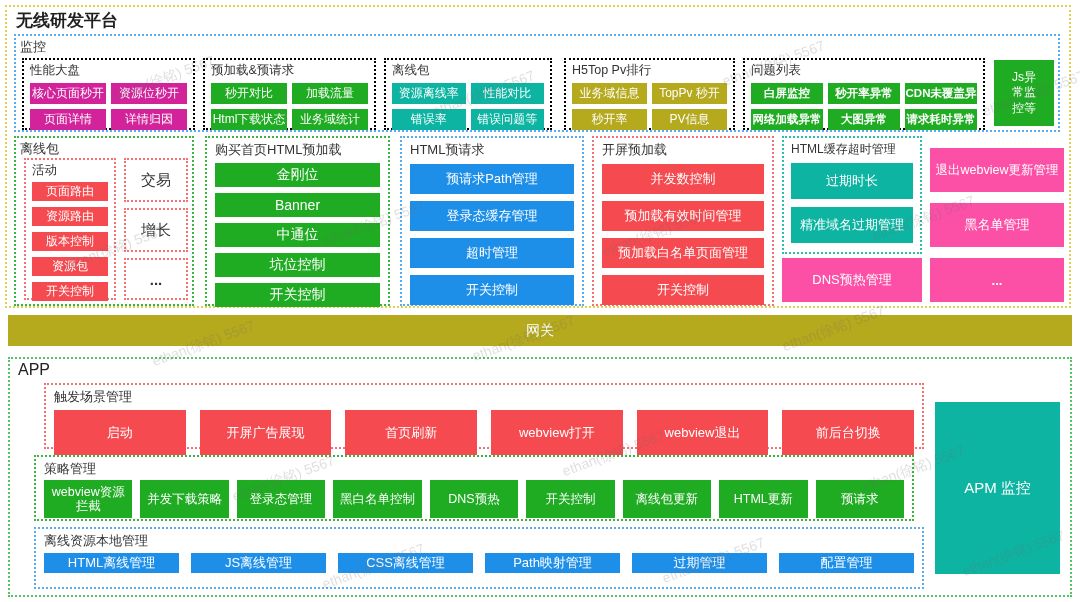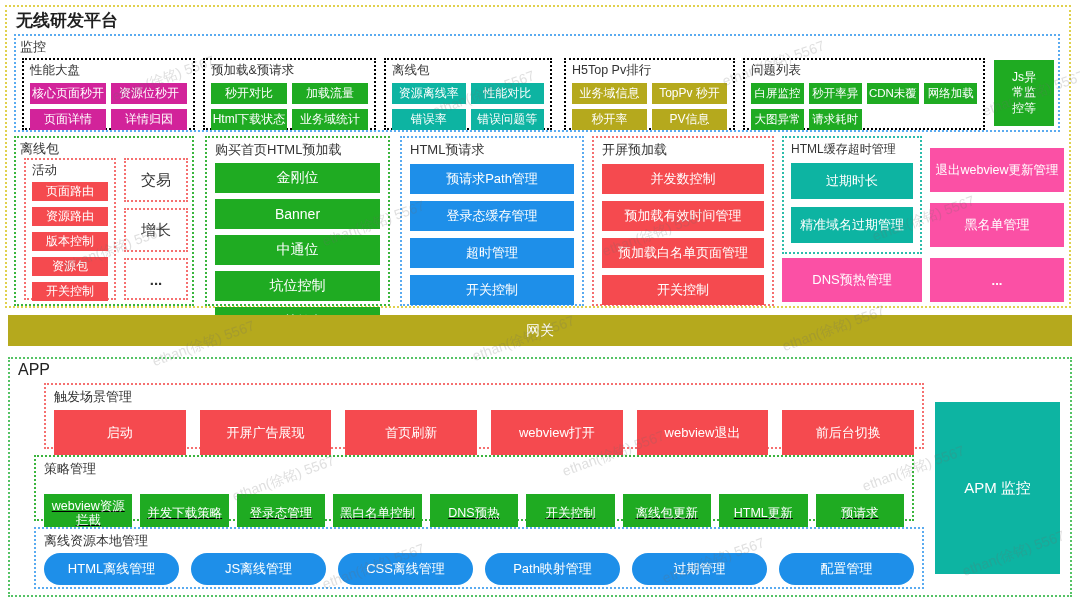--- a/index.html
+++ b/index.html
@@ -26,21 +26,21 @@
 
   .page-title { position:absolute; left:16px; top:9px; font-size:17px; font-weight:600; color:#1f1f1f; }
   .sec-label  { font-size:13px; color:#333; }
   .abs { position:absolute; }
 
   
   .mon-group { position:absolute; top:58px; height:72px; border:2px dotted; padding:2px 6px 5px 6px; background:#fff; }
   .mon-group .sec-label { font-size:12.5px; margin-bottom:4px; }
   .mon-items { display:grid; grid-template-columns:1fr 1fr; gap:5px; }
   .mon-items .box { height:21px; line-height:21px; font-size:12px; }
-  .mon-items.cols3 { grid-template-columns:repeat(4,1fr); }
+  .mon-items.cols3 { grid-template-columns:repeat(3,1fr);font-weight:bold; }
   .mon-items.cols3 .box { font-size:11.5px; }
 
   
   .stack { display:flex; flex-direction:column; }
   .stack .box { display:flex; align-items:center; justify-content:center; }
 
   
   .hrow { display:flex; align-items:center; }
   .hrow .box { flex:1; display:flex; align-items:center; justify-content:center; line-height:1.15; }
 
@@ -185,21 +185,21 @@
         <div class="box redc h34 f13">开屏广告展现</div>
         <div class="box redc h34 f13">首页刷新</div>
         <div class="box redc h34 f13">webview打开</div>
         <div class="box redc h34 f13">webview退出</div>
         <div class="box redc h34 f13">前后台切换</div>
       </div>
   </div>
 
   <div class="dotted b-green" style="left:34px; top:455px; width:880px; height:66px; padding:3px 8px;">
     <div class="sec-label">策略管理</div>
-    <div class="hrow" style="gap:8px; margin-top:16px;text-decoration:underline;">
+    <div class="hrow" style="gap:8px; margin-top:2px;">
         <div class="box grn h38 f12">webview资源拦截</div>
         <div class="box grn h38 f12">并发下载策略</div>
         <div class="box grn h38 f12">登录态管理</div>
         <div class="box grn h38 f12">黑白名单控制</div>
         <div class="box grn h38 f12">DNS预热</div>
         <div class="box grn h38 f12">开关控制</div>
         <div class="box grn h38 f12">离线包更新</div>
         <div class="box grn h38 f12">HTML更新</div>
         <div class="box grn h38 f12">预请求</div>
       </div>
@@ -233,22 +233,22 @@
   <span class="wm" style="left:230px; top:470px;">ethan(徐铭) 5567</span>
   <span class="wm" style="left:560px; top:445px;">ethan(徐铭) 5567</span>
   <span class="wm" style="left:860px; top:460px;">ethan(徐铭) 5567</span>
   <span class="wm" style="left:320px; top:558px;">ethan(徐铭) 5567</span>
   <span class="wm" style="left:660px; top:552px;">ethan(徐铭) 5567</span>
   <span class="wm" style="left:960px; top:545px;">ethan(徐铭) 5567</span>
 </div>
 
 <style>
   .act-item { height:19px; font-size:12px; }
-  .h24 { height:30px; font-size:14px; }
+  .h24 { height:24px; font-size:14px; }
   .h30 { height:30px; font-size:13px; }
-  .h32 { height:32px;border-radius:16px; }
+  .h32 { height:20px; }
   .h34 { height:46px; }
   .h36 { height:36px; font-size:13px; }
   .h38 { height:38px; }
   .f12 { font-size:12.5px; padding:0 2px; }
   .f13 { font-size:13px; }
   .stack .box, .hrow .box { display:flex; align-items:center; justify-content:center; }
 </style>
 
 </body></html>

